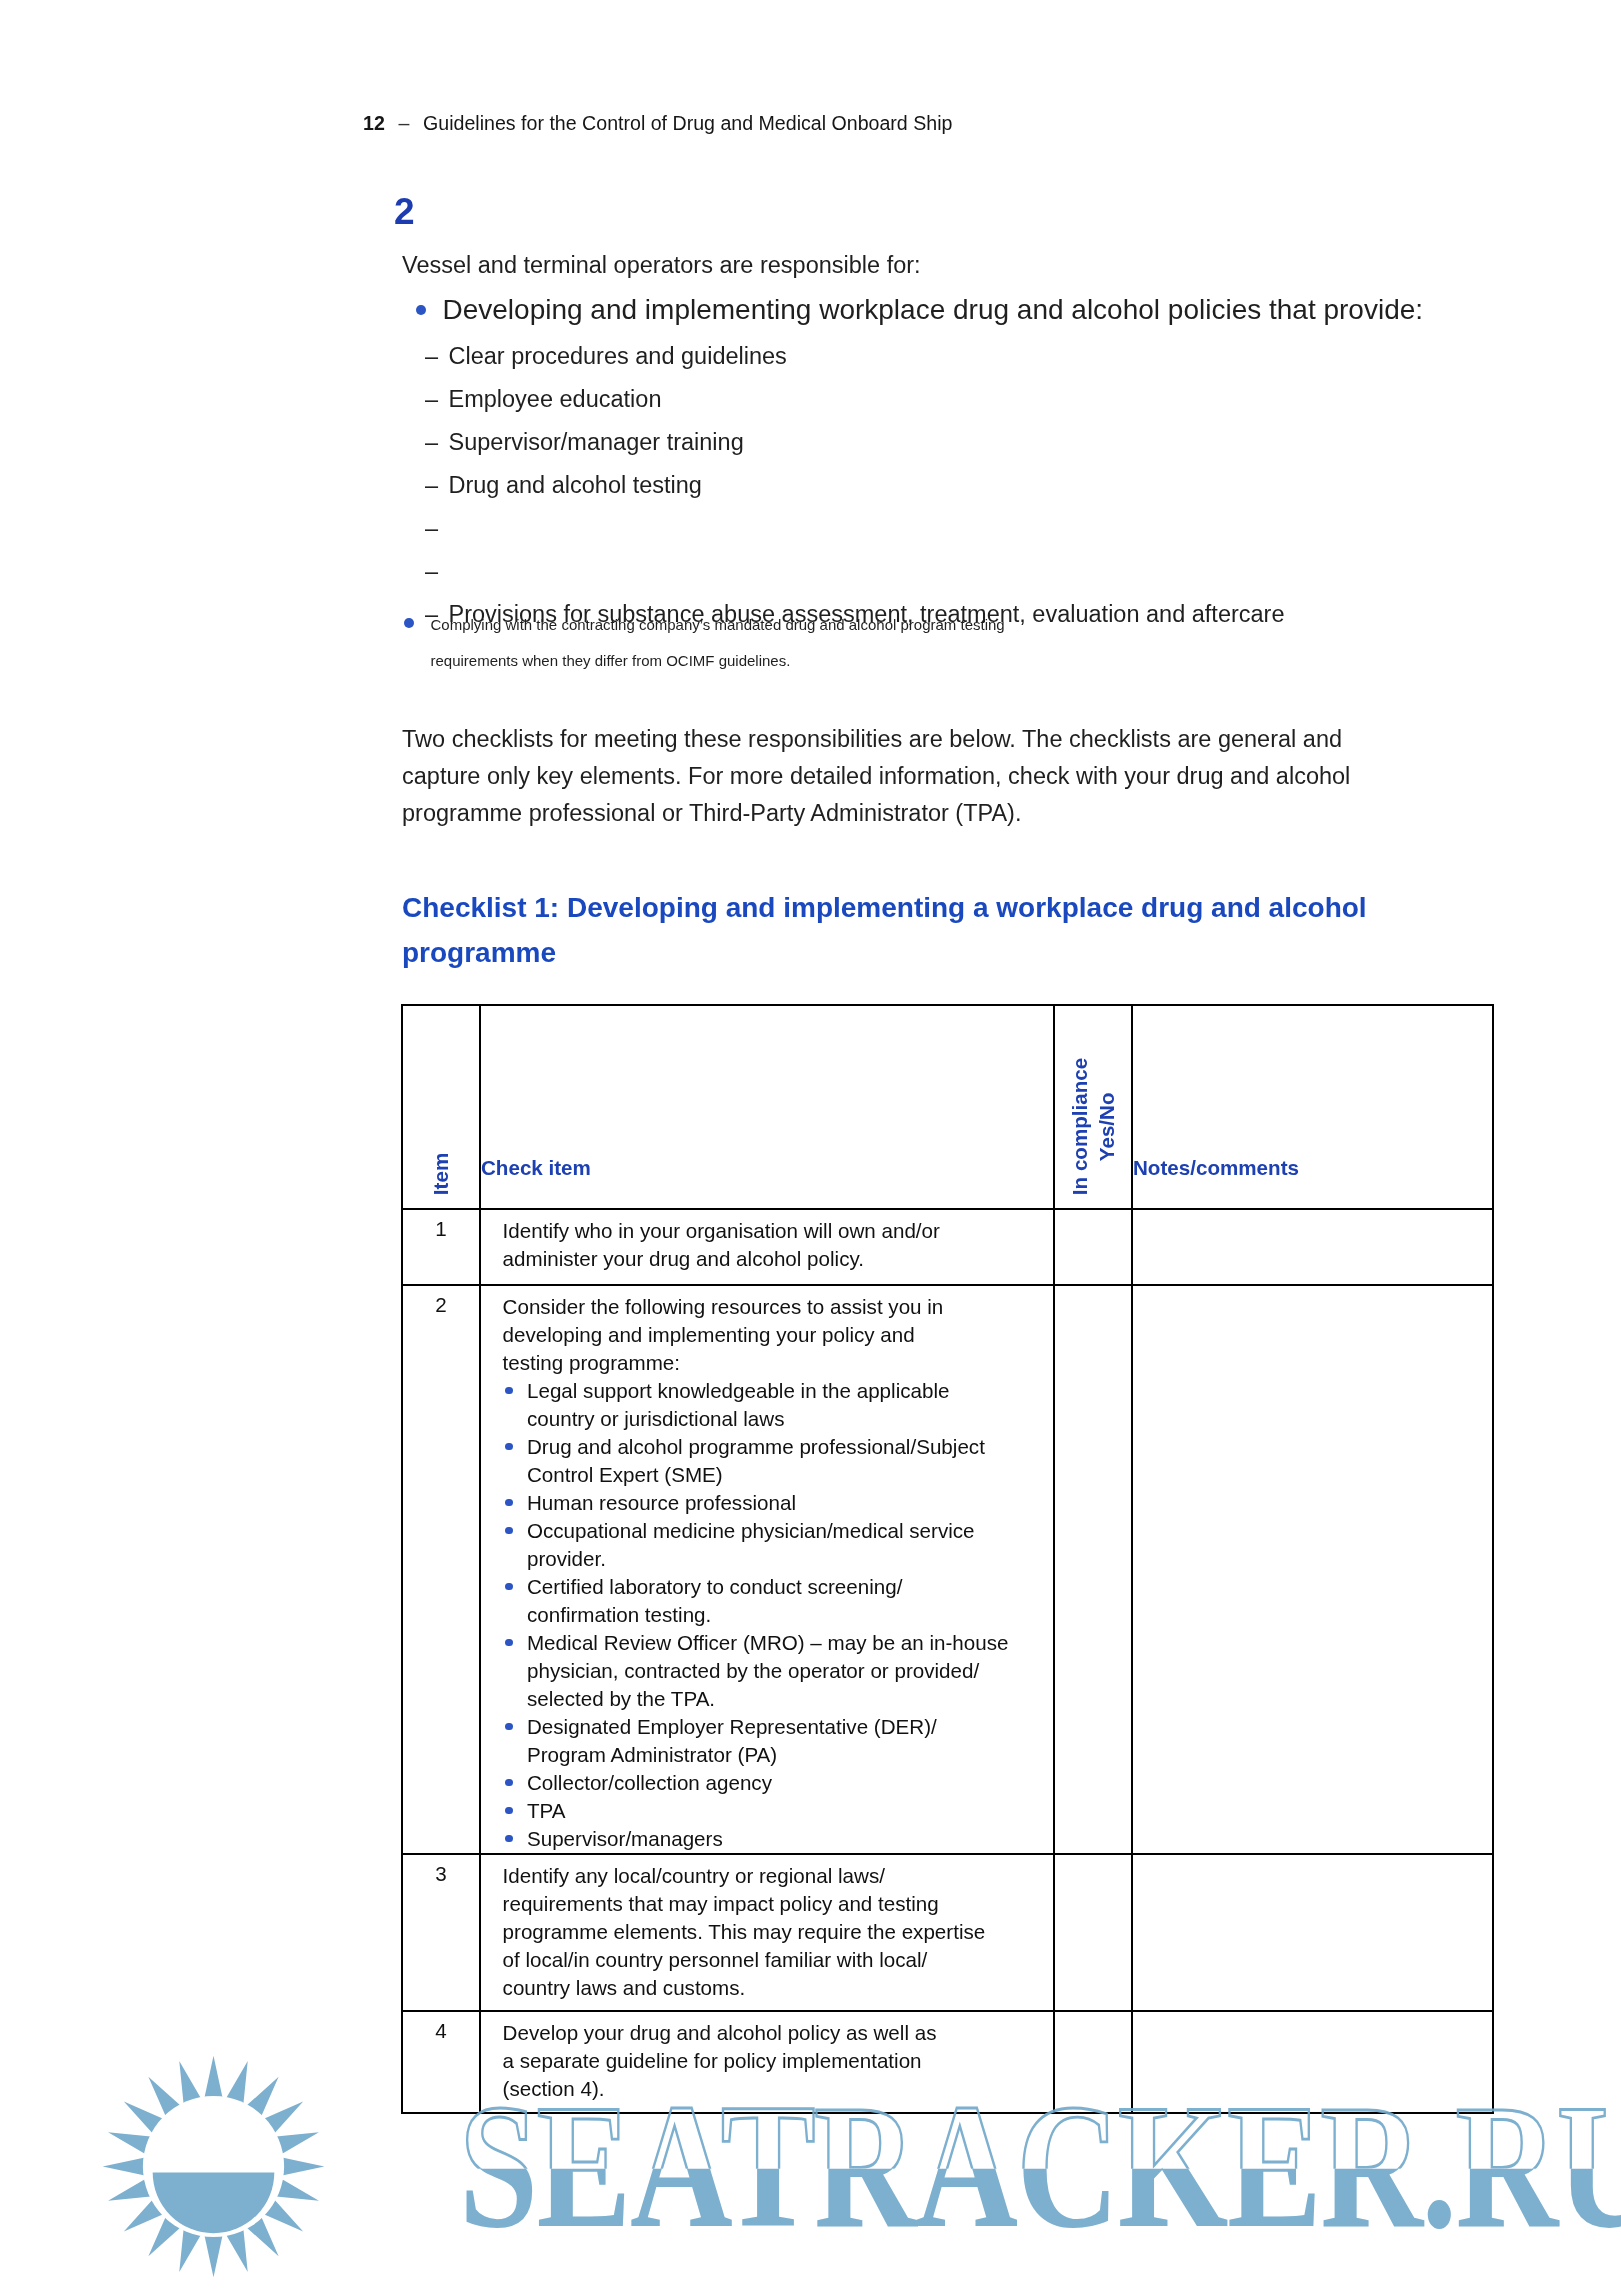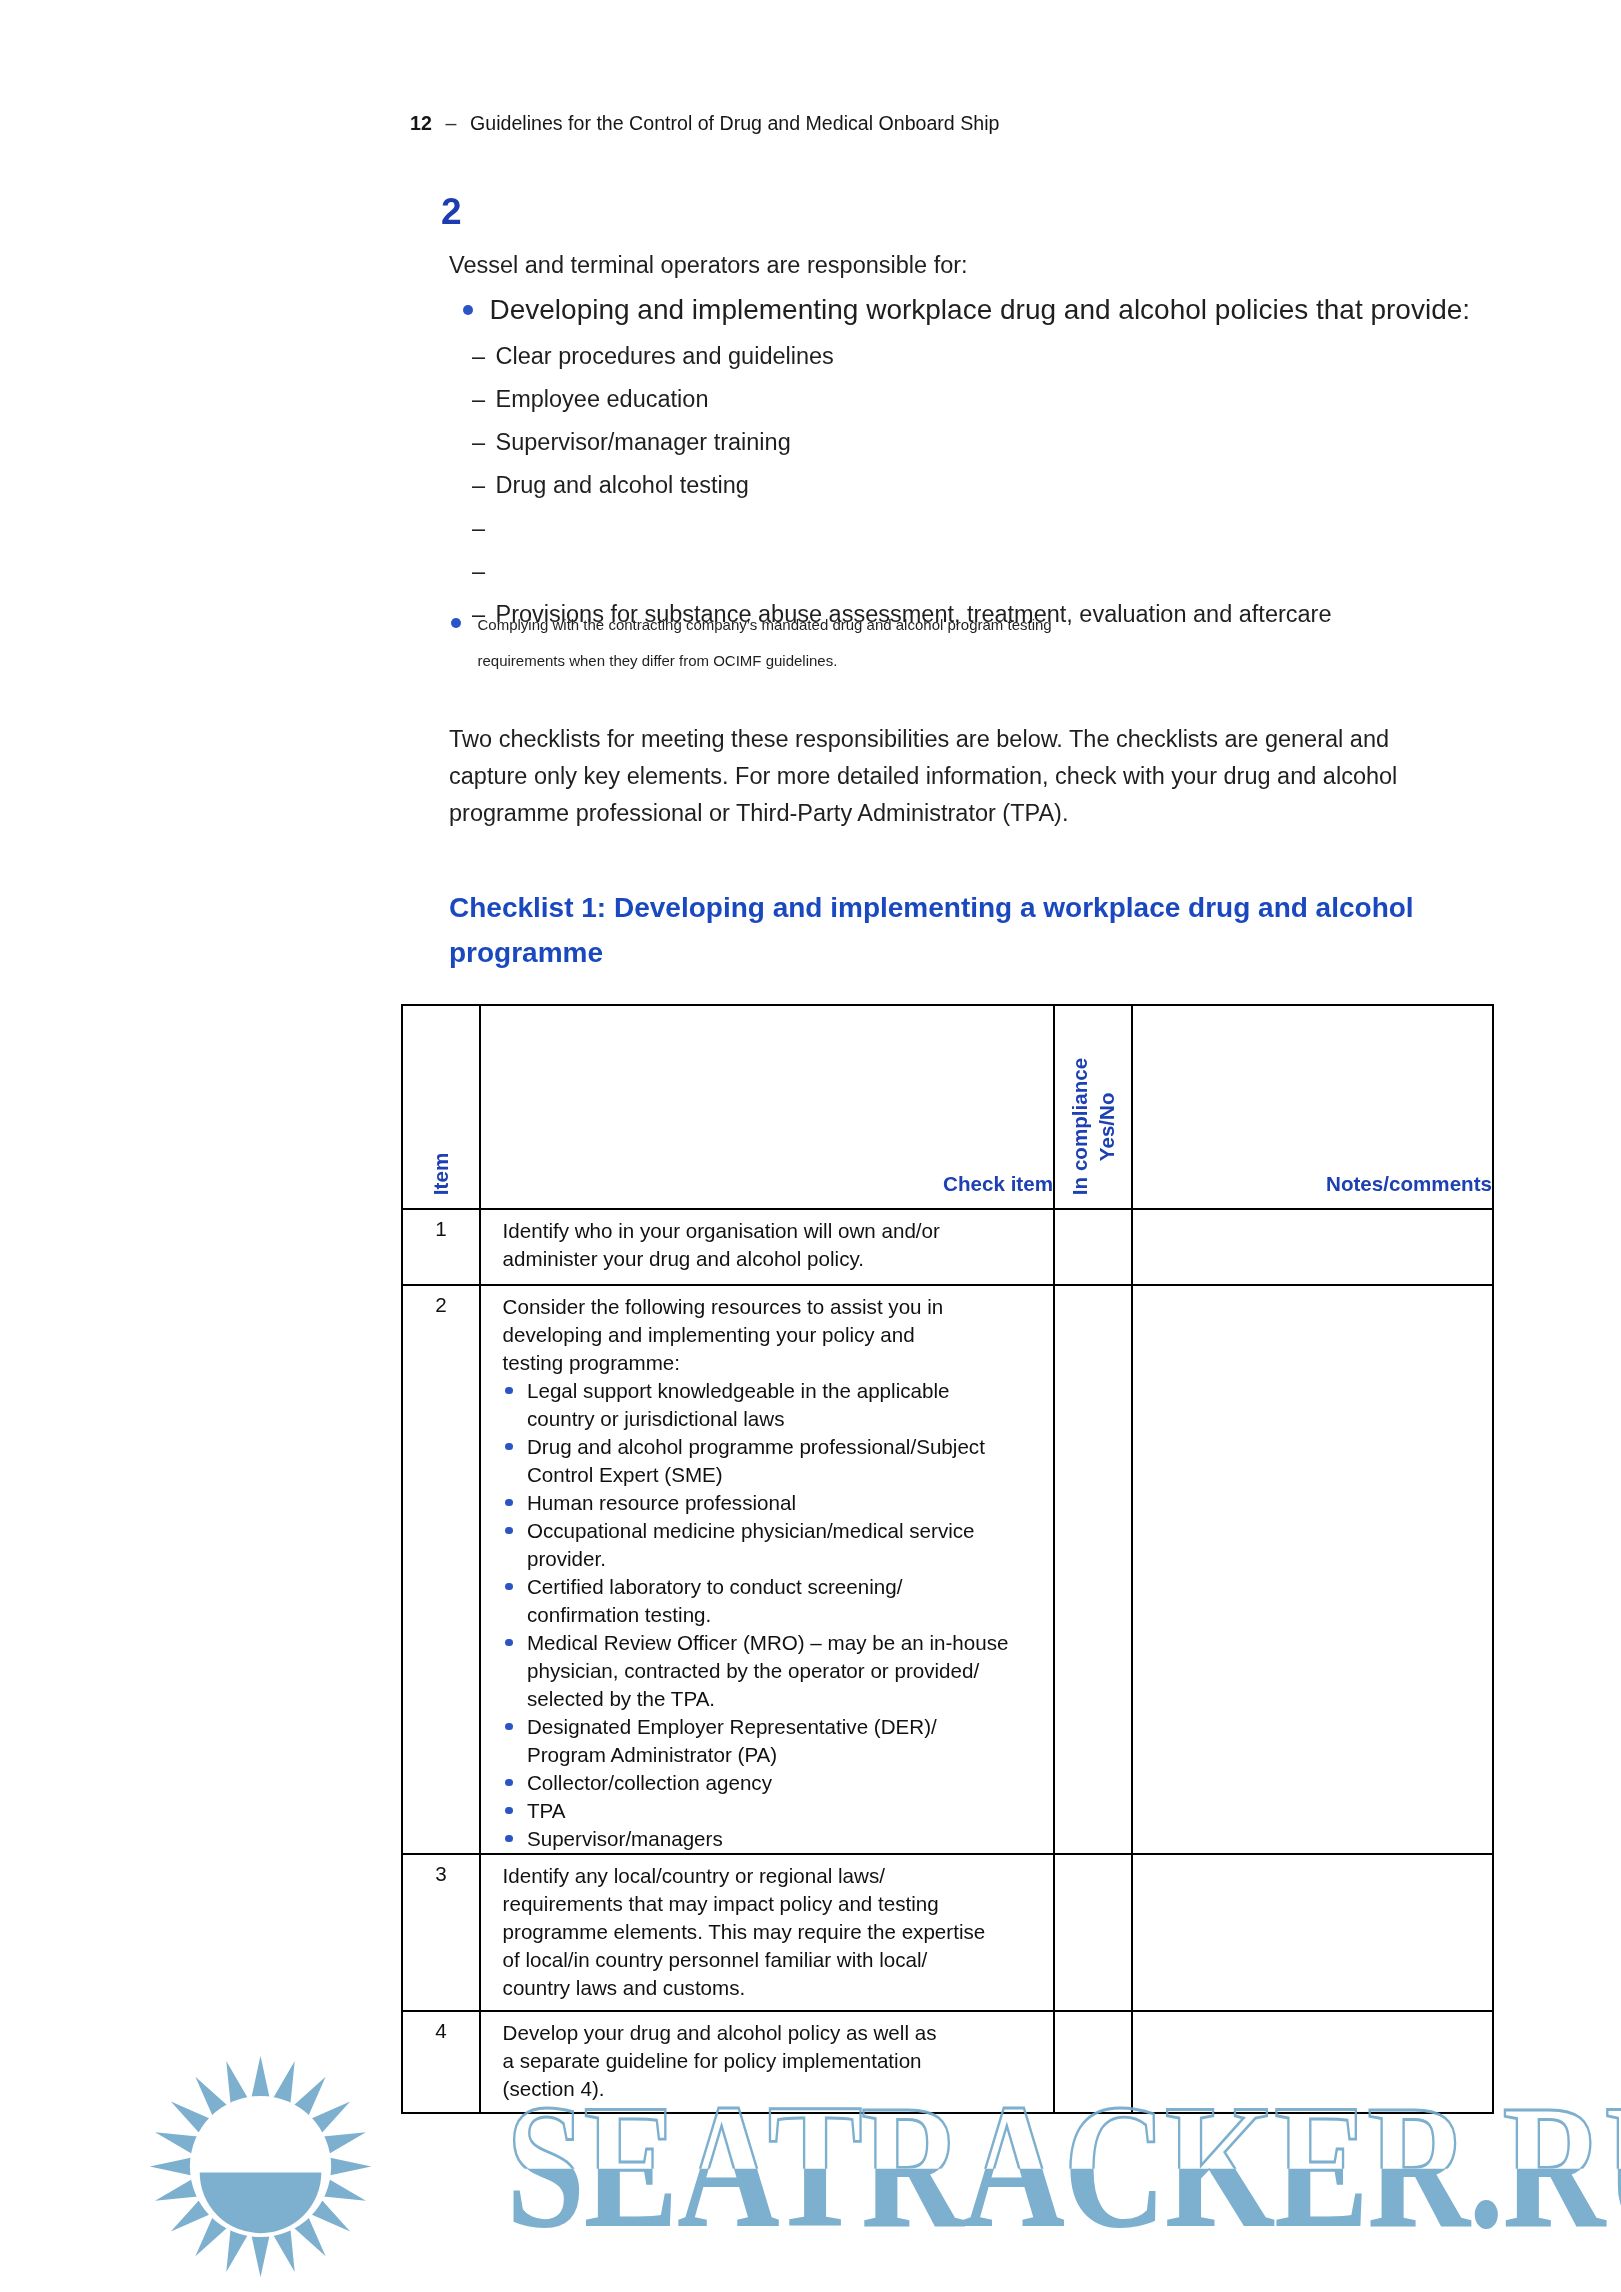--- a/index.html
+++ b/index.html
@@ -13,21 +13,21 @@
   *{margin:0;padding:0;box-sizing:border-box;}
   html,body{background:#ffffff;}
   .page{
     position:relative;
     width:1621px;height:2293px;
     background:#ffffff;
     overflow:hidden;
     font-family:"Liberation Sans",sans-serif;
     color:var(--body-ink);
   }
-  .abs{position:absolute;margin-left:47px;}
+  .abs{position:absolute;}
   .pre{white-space:pre-line;}
 
   
   .runhead{left:363px;top:110px;display:flex;align-items:baseline;gap:13.7px;font-size:19.6px;line-height:27.4px;color:#161616;}
   .runhead .pgnum{font-weight:bold;}
   .runhead .sep{color:#333;}
 
   
   .h1{left:394px;top:186px;display:flex;font-size:37px;font-weight:bold;color:var(--heading-blue);line-height:51px;}
   .h1 .h1num{width:138px;flex:none;}
@@ -51,21 +51,21 @@
     font-size:20.6px;color:#111;
   }
   table.checklist col.c-item{width:78px;}
   table.checklist col.c-check{width:574px;}
   table.checklist col.c-comp{width:78px;}
   table.checklist col.c-notes{width:361px;}
   table.checklist th,table.checklist td{border:2px solid #000;}
   table.checklist{border:2.9px solid #000;}
   table.checklist thead th{border-bottom:2.9px solid #000;height:204px;vertical-align:bottom;
     color:var(--table-header-blue);font-weight:bold;}
-  th.hbot{text-align:right;padding-bottom:12px;}
+  th.hbot{text-align:left;padding-bottom:28px;}
   .vtext{
     display:inline-block;
     writing-mode:vertical-rl;
     transform:rotate(180deg);
     white-space:pre-line;
     font-size:20.6px;line-height:26.5px;
     padding:0 0 7.8px 0;
   }
   th.vth{text-align:center;padding-bottom:7.8px;}
   .row-1 td{height:76px;}

